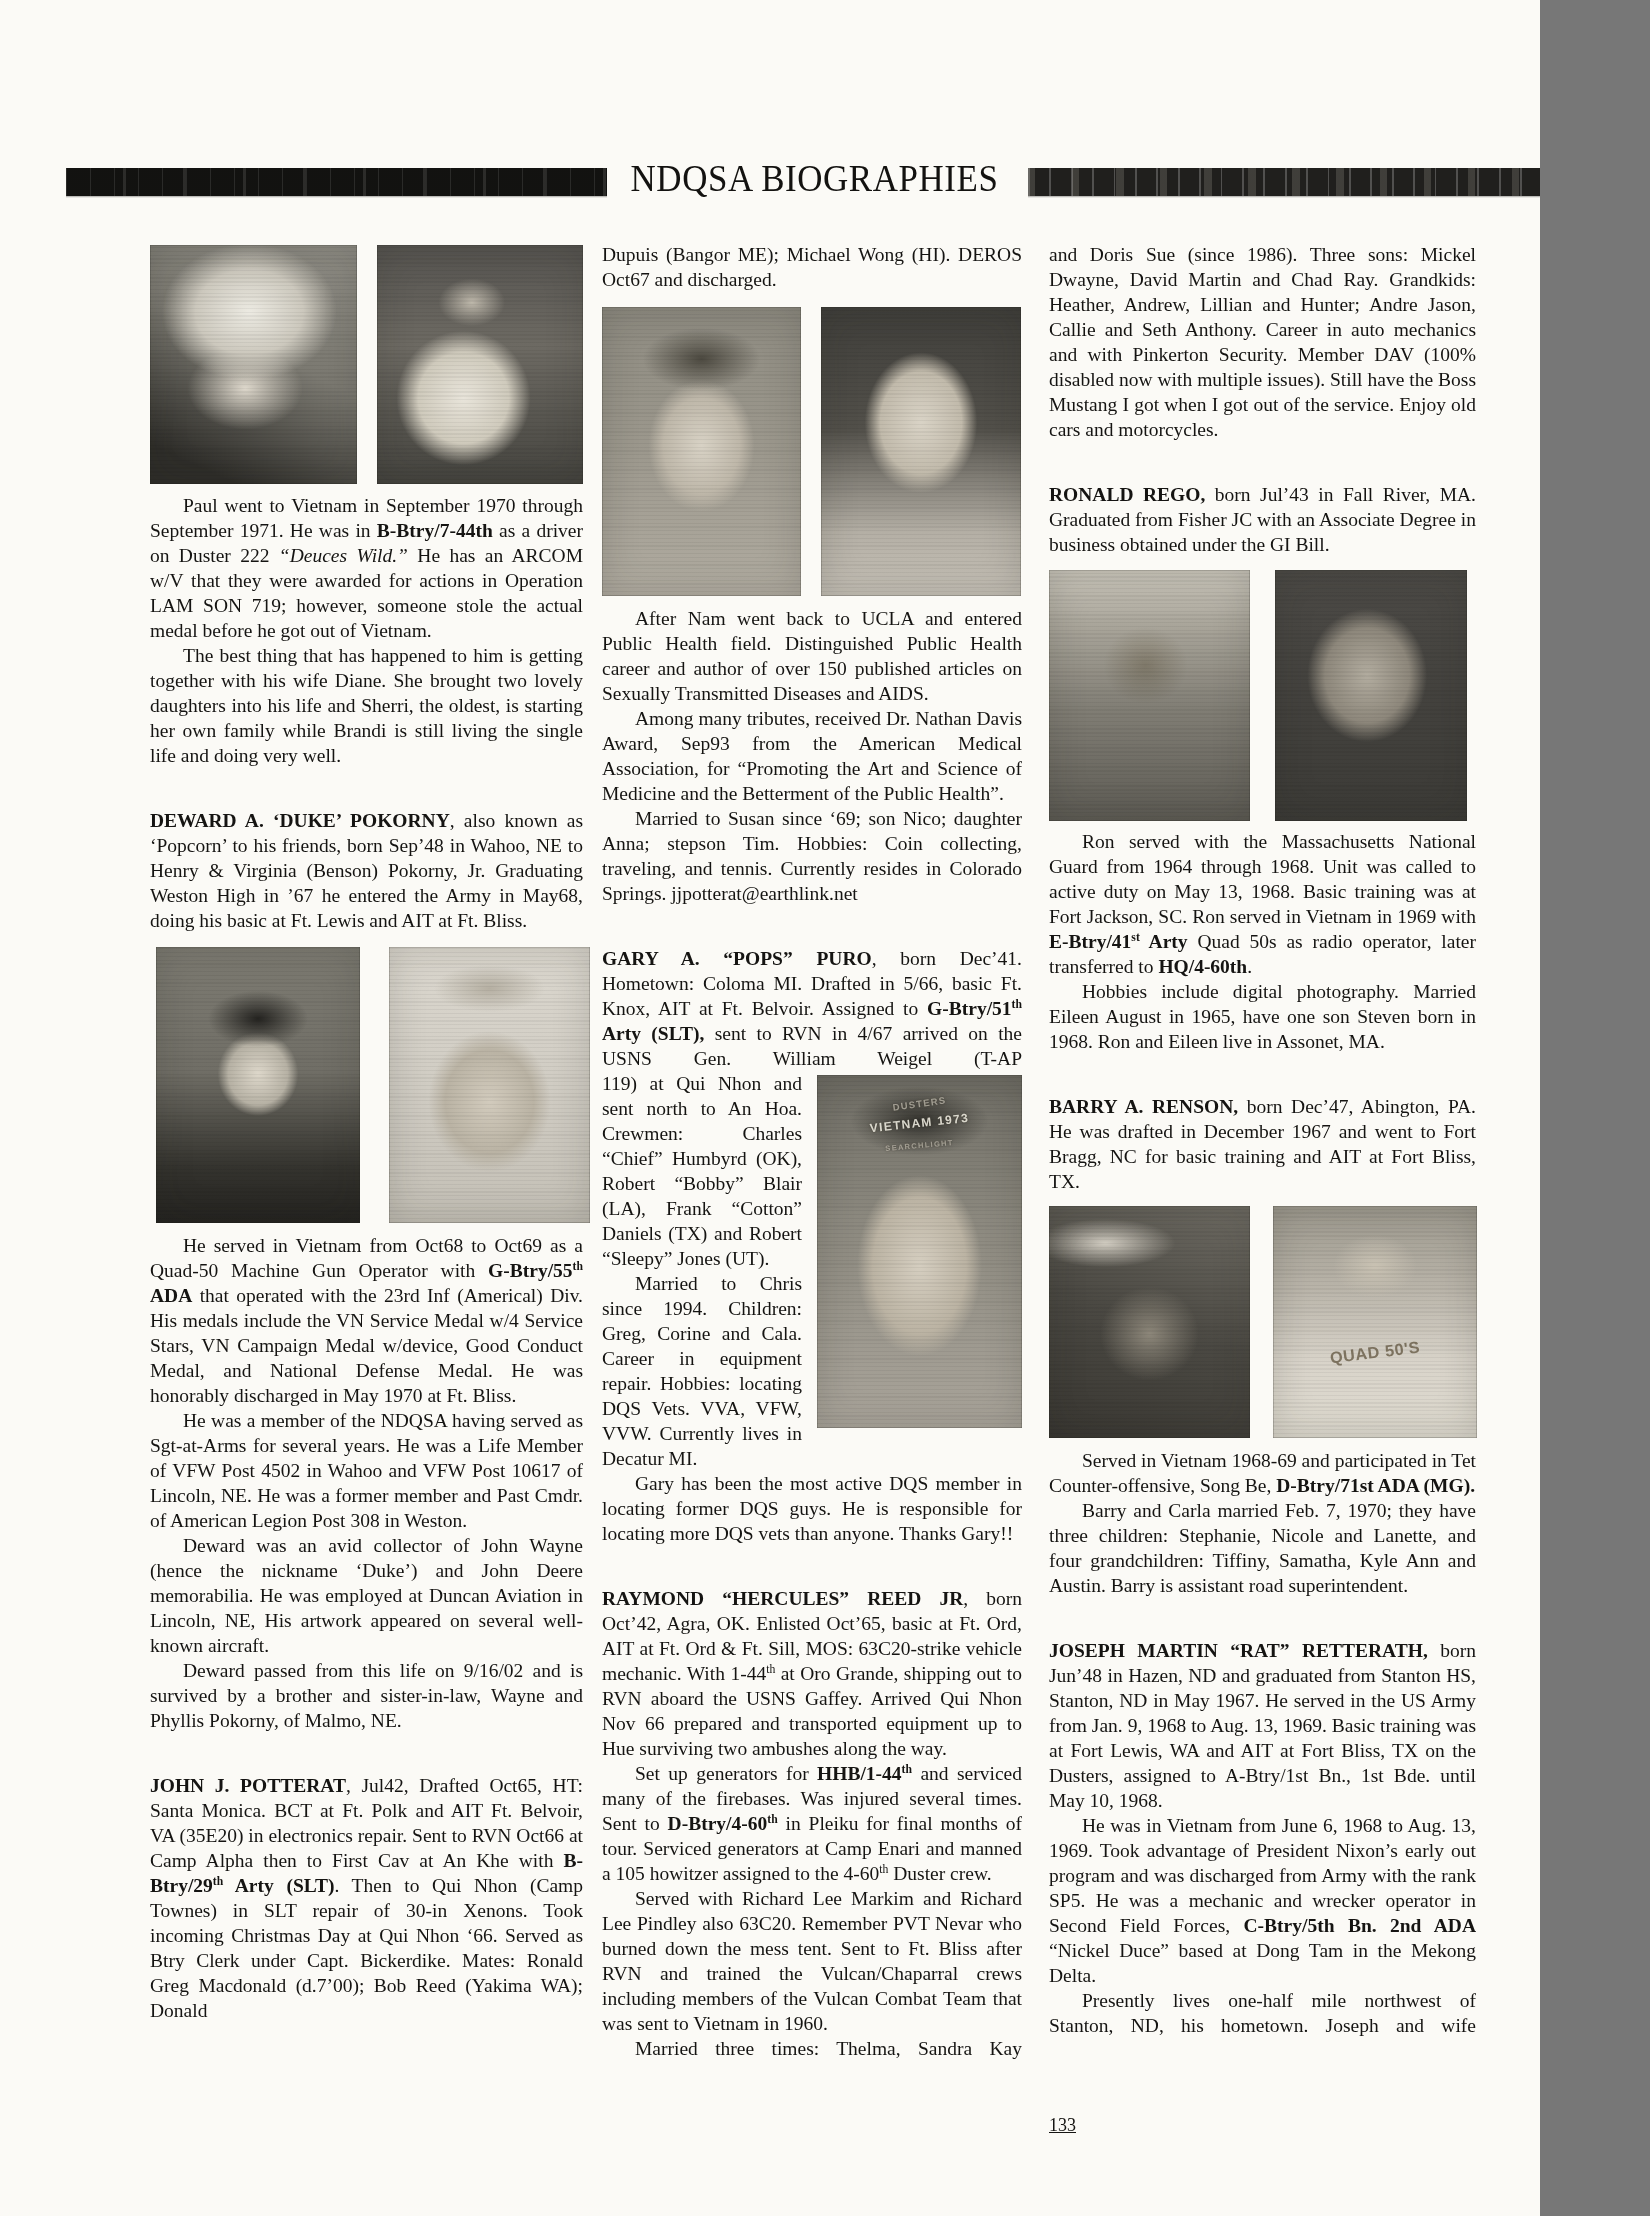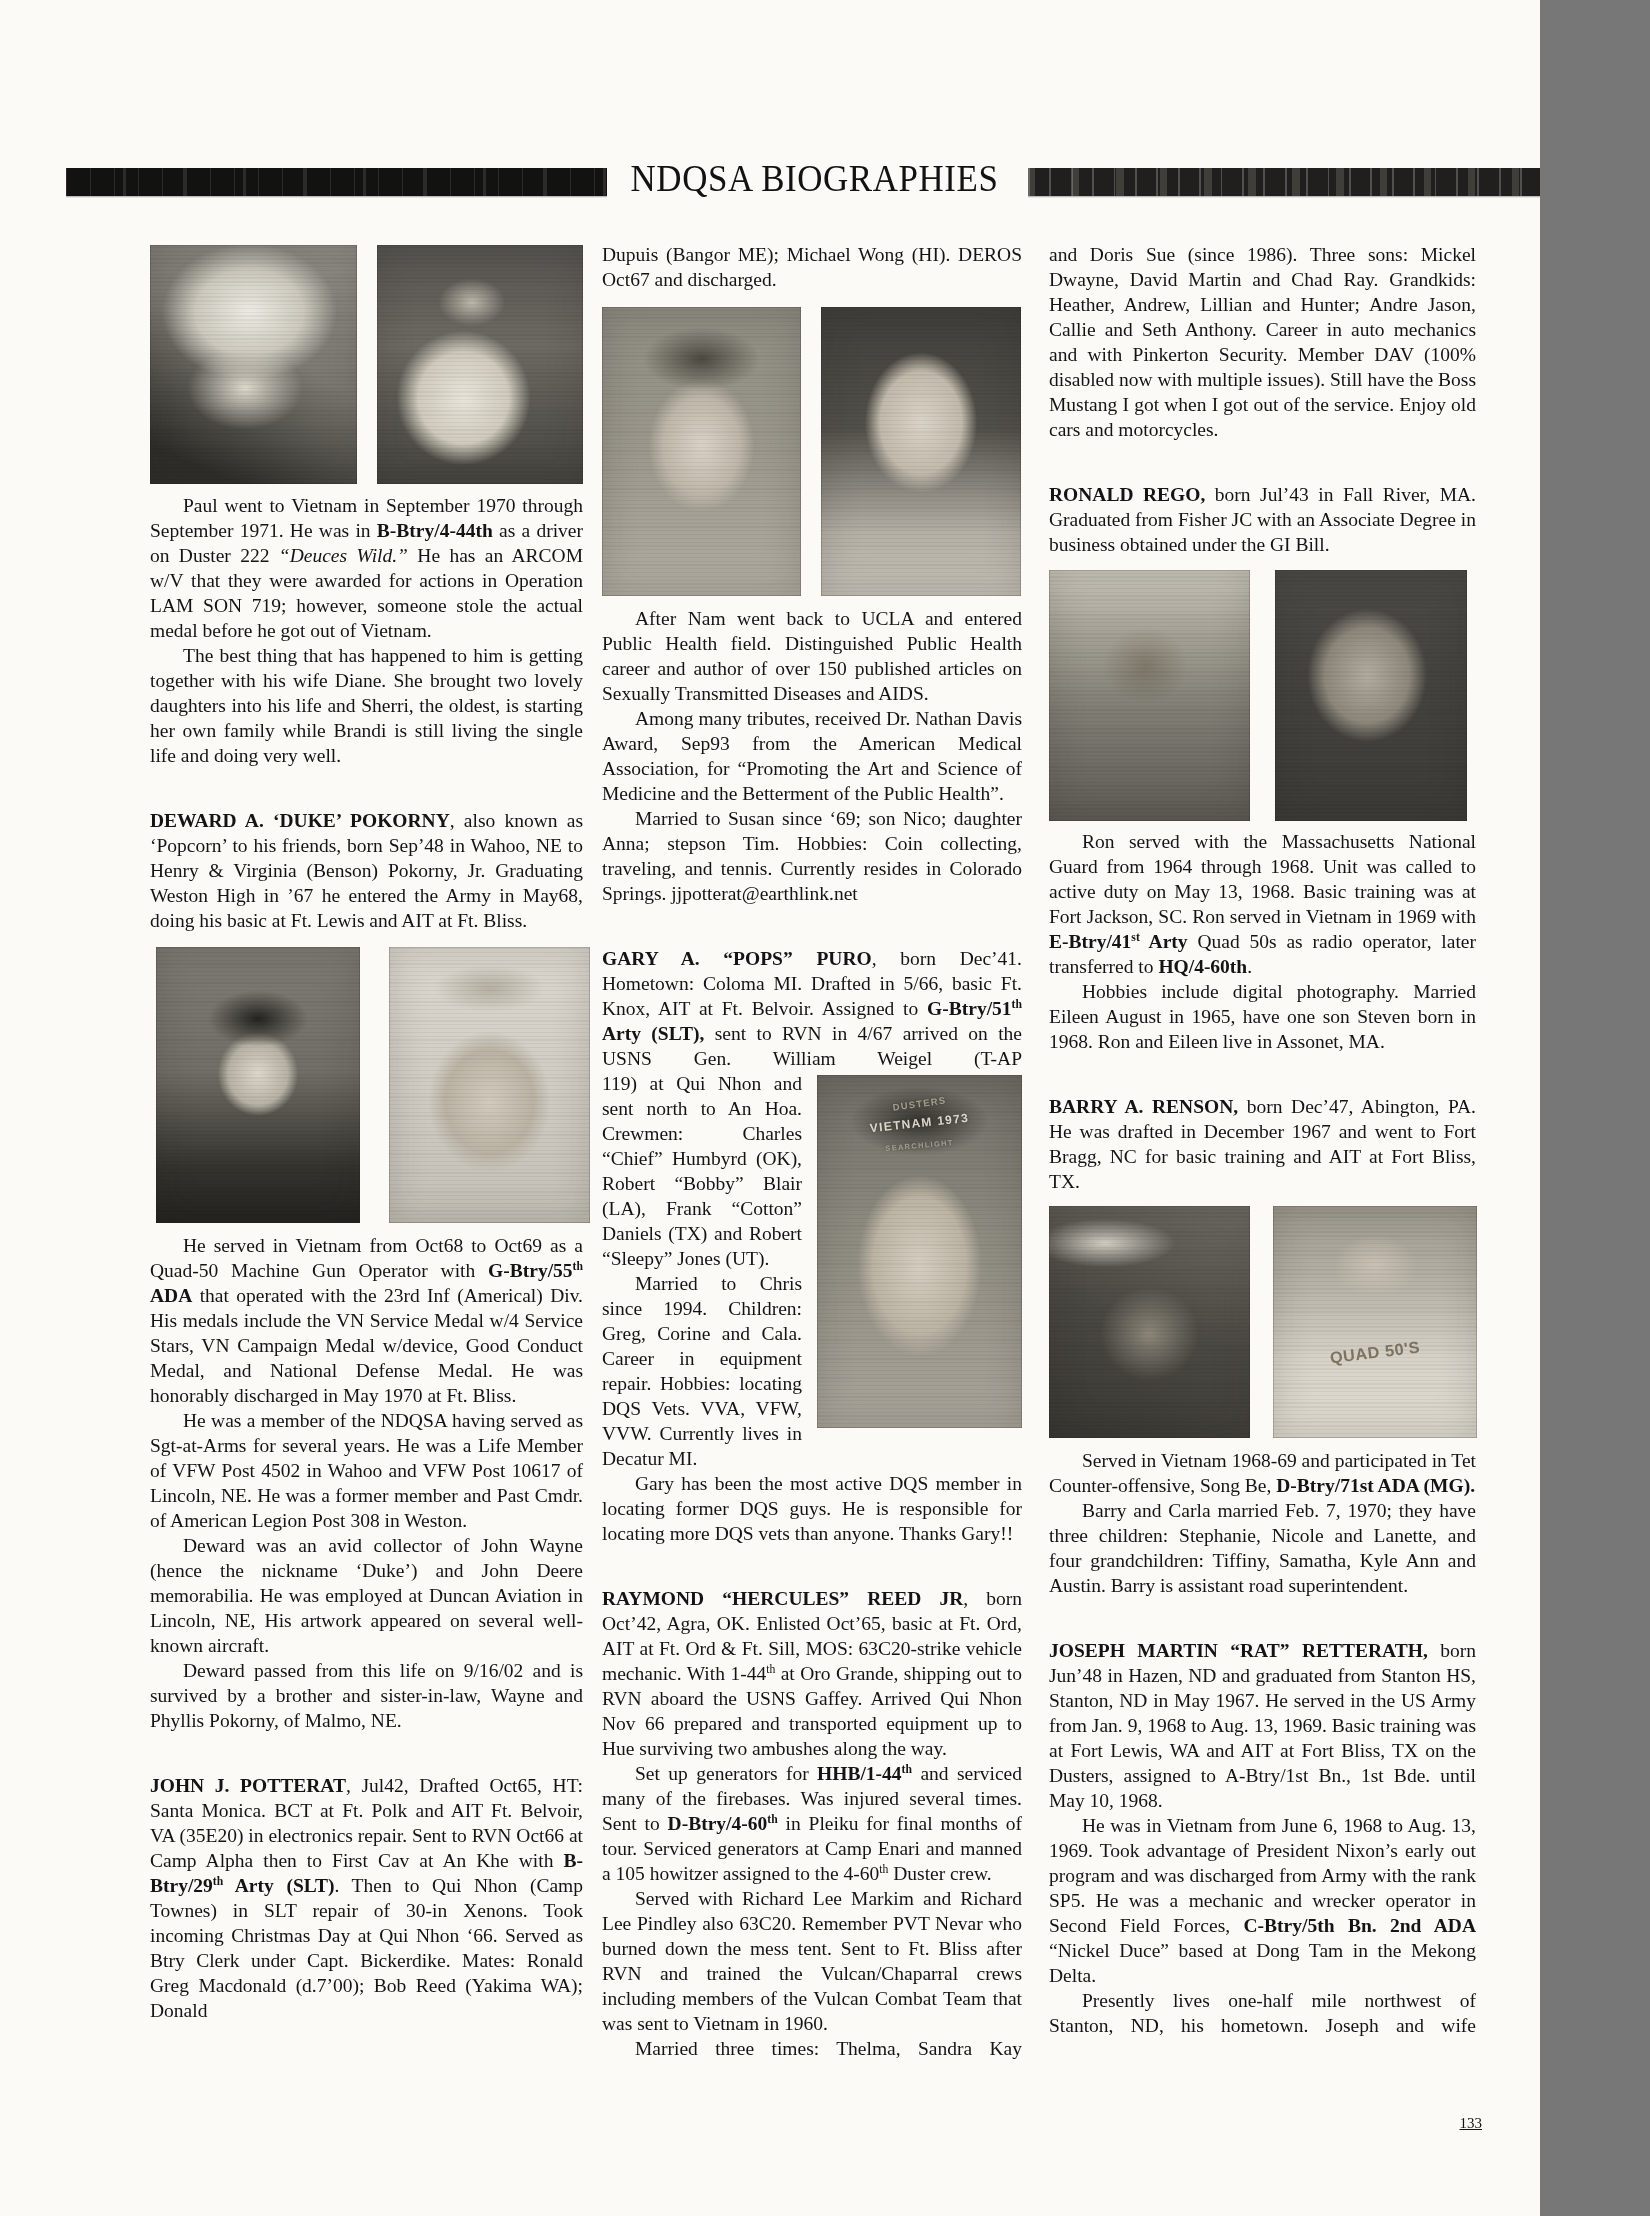--- a/index.html
+++ b/index.html
@@ -156,39 +156,39 @@
       linear-gradient(180deg, #9d998e 0%, #b6b1a6 32%, #d9d4ca 68%, #dedacf 100%);
   }
   .tee{
     position:absolute;top:58%;width:100%;text-align:center;
     font-family:"Liberation Sans", sans-serif;font-weight:bold;font-size:16.3px;
     color:rgba(88,76,52,0.7);transform:rotate(-7deg);letter-spacing:0.6px;z-index:2;
   }
   
   .pagenum{
     position:absolute;left:1049px;top:2115px;width:433px;
-    text-align:right;font-size:15px;text-decoration:underline;
+    text-align:left;font-size:18px;text-decoration:underline;
   }
 </style>
 </head>
 <body>
 
 <div class="page">
 
   <div class="hbar left"></div>
   <div class="ptitle">NDQSA BIOGRAPHIES</div>
   <div class="hbar right"></div>
   <div class="scanmark"></div>
 
   <div class="col c1">
     <div class="prow r1">
       <div class="ph pA"></div>
       <div class="ph pB"></div>
     </div>
-    <p><span>Paul went to Vietnam in September 1970 through September 1971. He was in </span><span class="b">B-Btry/4-44th</span><span> as a driver on Duster 222 </span><span class="i">“Deuces Wild.”</span><span> He has an ARCOM w/V that they were awarded for actions in Operation LAM SON 719; however, someone stole the actual medal before he got out of Vietnam.</span></p>
+    <p><span>Paul went to Vietnam in September 1970 through September 1971. He was in </span><span class="b">B-Btry/7-44th</span><span> as a driver on Duster 222 </span><span class="i">“Deuces Wild.”</span><span> He has an ARCOM w/V that they were awarded for actions in Operation LAM SON 719; however, someone stole the actual medal before he got out of Vietnam.</span></p>
     <p><span>The best thing that has happened to him is getting together with his wife Diane. She brought two lovely daughters into his life and Sherri, the oldest, is starting her own family while Brandi is still living the single life and doing very well.</span></p>
     <p class="ni gap"><span class="b">DEWARD A. ‘DUKE’ POKORNY</span><span>, also known as ‘Popcorn’ to his friends, born Sep’48 in Wahoo, NE to Henry &amp; Virginia (Benson) Pokorny, Jr. Graduating Weston High in ’67 he entered the Army in May68, doing his basic at Ft. Lewis and AIT at Ft. Bliss.</span></p>
     <div class="prow r2">
       <div class="ph pA"></div>
       <div class="ph pB"></div>
     </div>
     <p><span>He served in Vietnam from Oct68 to Oct69 as a Quad-50 Machine Gun Operator with </span><span class="b">G-Btry/55</span><span class="b s">th</span><span class="b"> ADA</span><span> that operated with the 23rd Inf (Americal) Div. His medals include the VN Service Medal w/4 Service Stars, VN Campaign Medal w/device, Good Conduct Medal, and National Defense Medal. He was honorably discharged in May 1970 at Ft. Bliss.</span></p>
     <p><span>He was a member of the NDQSA having served as Sgt-at-Arms for several years. He was a Life Member of VFW Post 4502 in Wahoo and VFW Post 10617 of Lincoln, NE. He was a former member and Past Cmdr. of American Legion Post 308 in Weston.</span></p>
     <p><span>Deward was an avid collector of John Wayne (hence the nickname ‘Duke’) and John Deere memorabilia. He was employed at Duncan Aviation in Lincoln, NE, His artwork appeared on several well-known aircraft.</span></p>
     <p><span>Deward passed from this life on 9/16/02 and is survived by a brother and sister-in-law, Wayne and Phyllis Pokorny, of Malmo, NE.</span></p>

